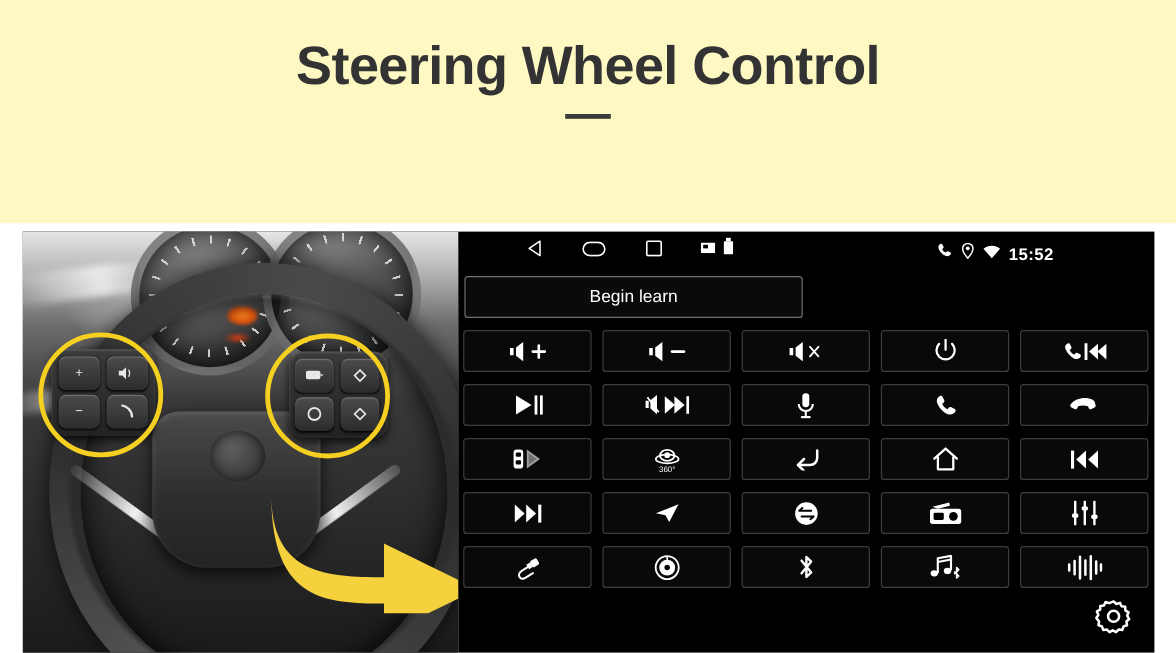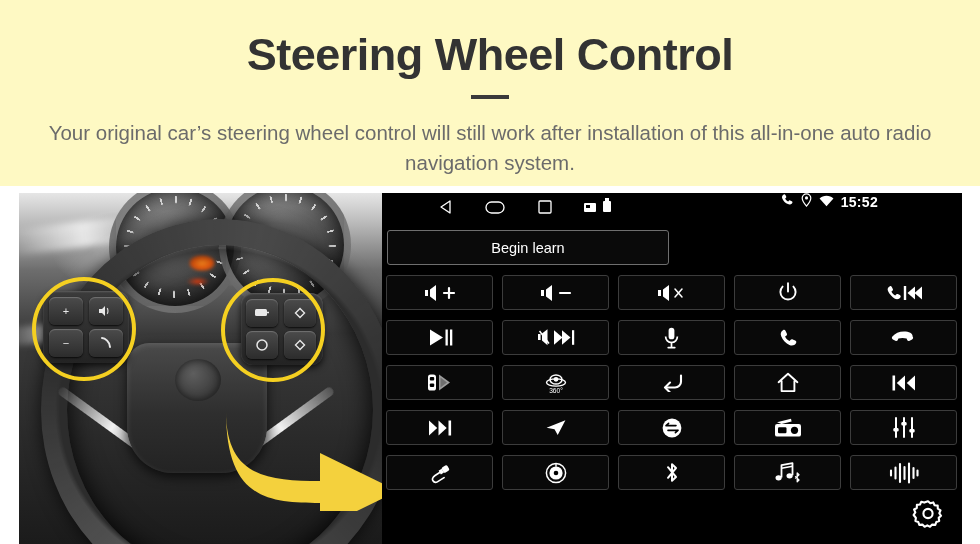--- a/index.html
+++ b/index.html
@@ -122,21 +122,21 @@
     box-sizing:border-box;
   }
   #arrow-wrap{ position:absolute; left:205px; top:188px; width:175px; height:130px; }
   
   #device{
     position:absolute; left:382px; top:193px; width:580px; height:351px;
     background:#000000; overflow:hidden;
   }
   #statusbar{
     position:absolute; left:0; top:0; width:508px; height:28px;
-    display:flex; align-items:flex-start;
+    display:flex; align-items:flex-end;
   }
   .sb-left{ display:flex; align-items:center; gap:0; margin-left:38px; }
   .sb-btn{ width:50px; height:28px; display:flex; align-items:center; justify-content:center; }
   .sb-mid{ display:flex; align-items:center; gap:7px; margin-left:14px; }
   .sb-right{ margin-left:auto; margin-right:12px; display:flex; align-items:center; gap:7px; }
   #clock{ color:#ffffff; font-size:14px; font-weight:600; letter-spacing:.3px; }
   #begin-learn{
     position:absolute; left:5px; top:37px; width:282px; height:35px;
     border:1px solid #6f6f6f; border-radius:3px; background:#0a0a0a;
     color:#ffffff; font-size:14.5px;
@@ -158,21 +158,20 @@
     position:absolute; right:14px; bottom:8px; width:40px; height:40px;
     display:flex; align-items:center; justify-content:center; cursor:pointer;
   }
 </style>
 </head>
 <body>
 
 <div id="header">
   <div id="page-title">Steering Wheel Control</div>
   <div id="title-divider"></div>
-  <div id="subtitle">Your original car’s steering wheel control will still work after installation of this all-in-one auto radio navigation system.</div>
 </div>
 
 <div id="photo-panel">
   <div class="wheel-bg"></div>
   <div class="dash-glow"></div>
   <div class="dash-glow2"></div>
 
   <div class="gauge left">
       <div class="ticks"></div>
     </div>

